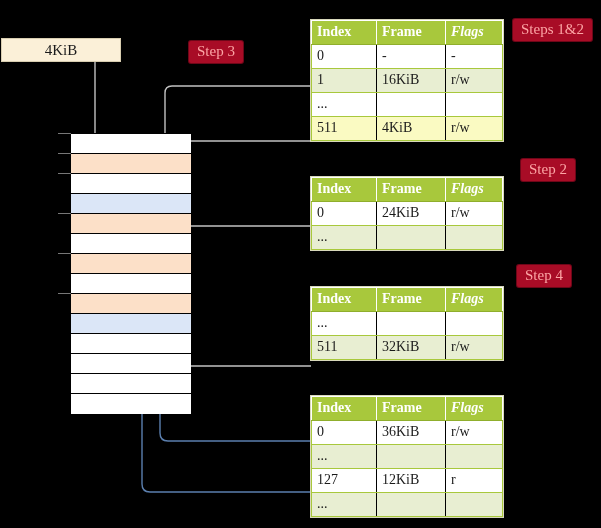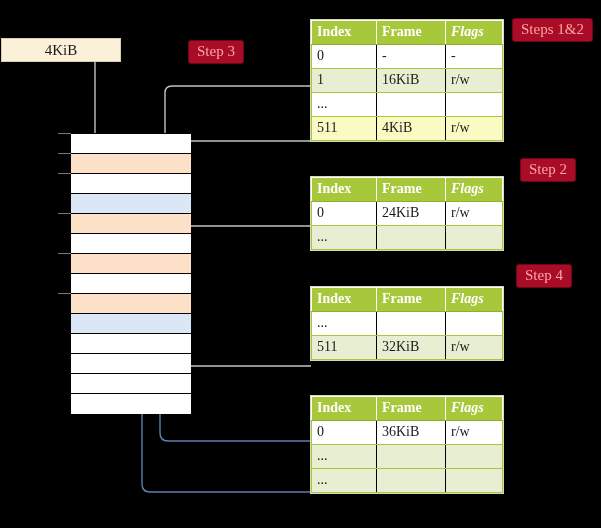--- a/index.html
+++ b/index.html
@@ -298,20 +298,25 @@
       <tr>
         <td>0</td>
         <td>36KiB</td>
         <td>r/w</td>
       </tr>
       <tr class="alt">
         <td>...</td>
         <td></td>
         <td></td>
       </tr>
+      <tr>
+        <td>127</td>
+        <td>12KiB</td>
+        <td>r</td>
+      </tr>
       <tr class="alt">
         <td>...</td>
         <td></td>
         <td></td>
       </tr>
     </tbody>
   </table>
 
 </div>
 

